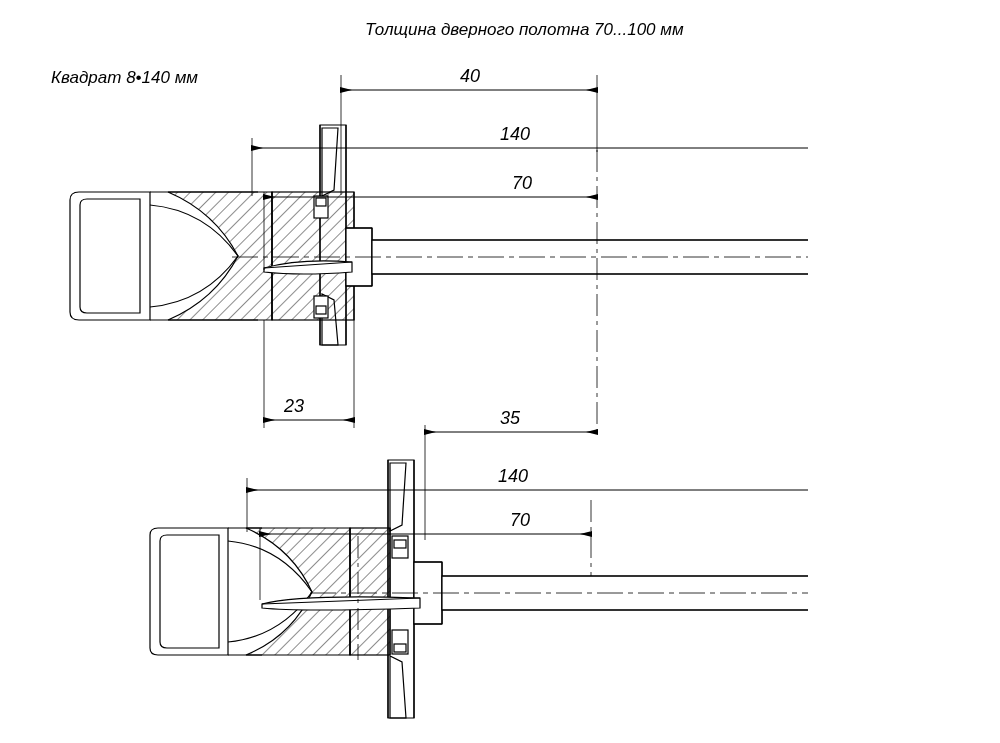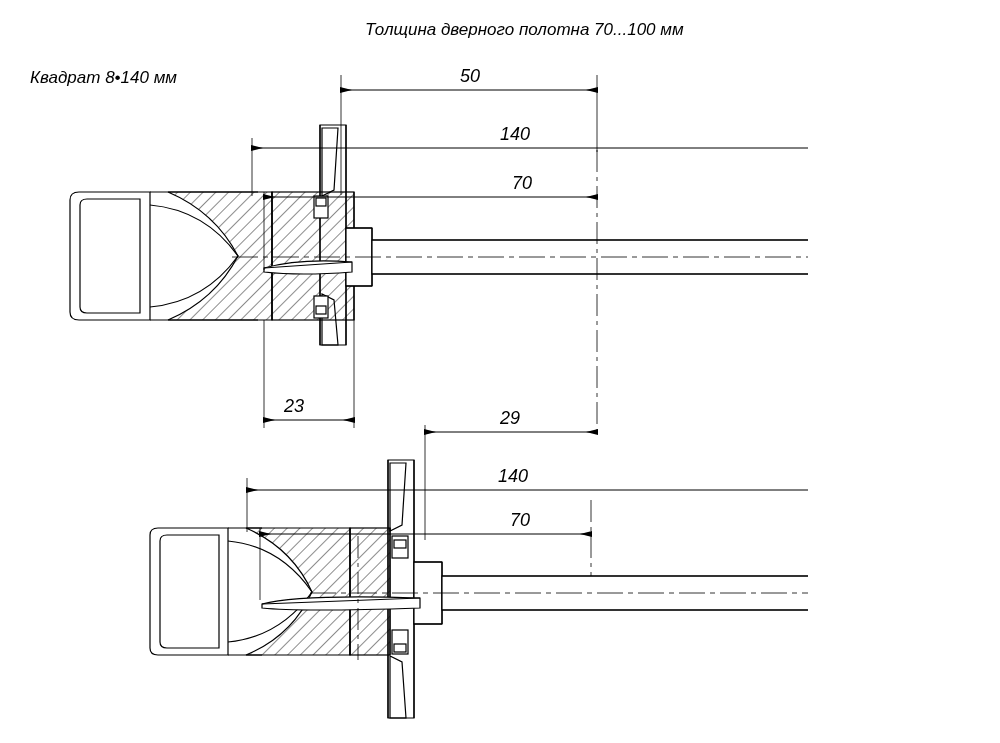--- a/index.html
+++ b/index.html
@@ -183,29 +183,29 @@
       <line x1="247" y1="490" x2="932" y2="490" marker-start="url(#arrStart)" marker-end="url(#arrEnd)"></line>
 
       <line x1="260" y1="528" x2="260" y2="600" stroke-width="0.8"></line>
       <line x1="591" y1="500" x2="591" y2="576" stroke-width="0.8" stroke-dasharray="22,5,4,5"></line>
       <line x1="260" y1="534" x2="591" y2="534" marker-start="url(#arrStart)" marker-end="url(#arrEnd)"></line>
     </g>
   </svg>
 
   <div class="txt title-note" style="left:365px; top:20px;">Толщина дверного полотна 70...100 мм</div>
 
-  <div class="txt label-note" style="left:30px; top:68px;">Квадрат 8•140 мм</div>
-
-  <div class="txt dim" style="left:460px; top:66px;">50</div>
+  <div class="txt label-note" style="left:51px; top:68px;">Квадрат 8•140 мм</div>
+
+  <div class="txt dim" style="left:460px; top:66px;">40</div>
 
   <div class="txt dim" style="left:500px; top:124px;">140</div>
 
   <div class="txt dim" style="left:512px; top:173px;">70</div>
 
   <div class="txt dim" style="left:284px; top:396px;">23</div>
 
-  <div class="txt dim" style="left:500px; top:408px;">29</div>
+  <div class="txt dim" style="left:500px; top:408px;">35</div>
 
   <div class="txt dim" style="left:498px; top:466px;">140</div>
 
   <div class="txt dim" style="left:510px; top:510px;">70</div>
 
 </div>
 
 </body></html>

